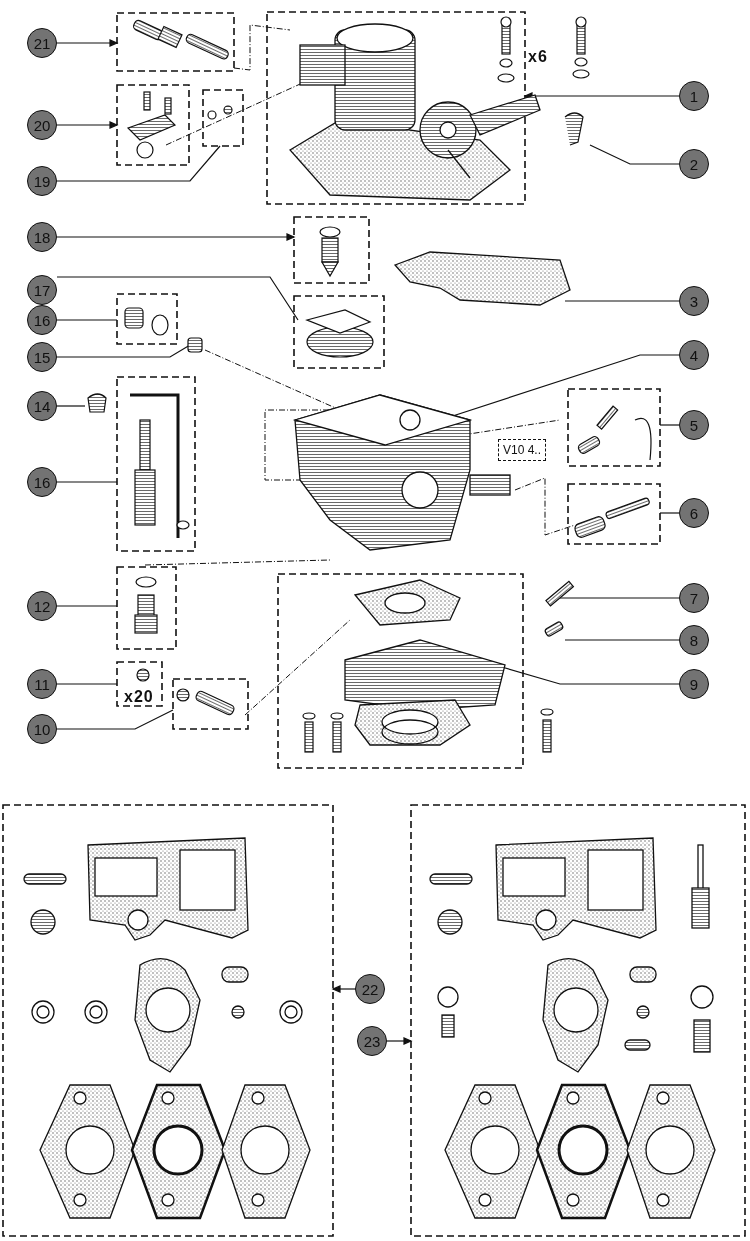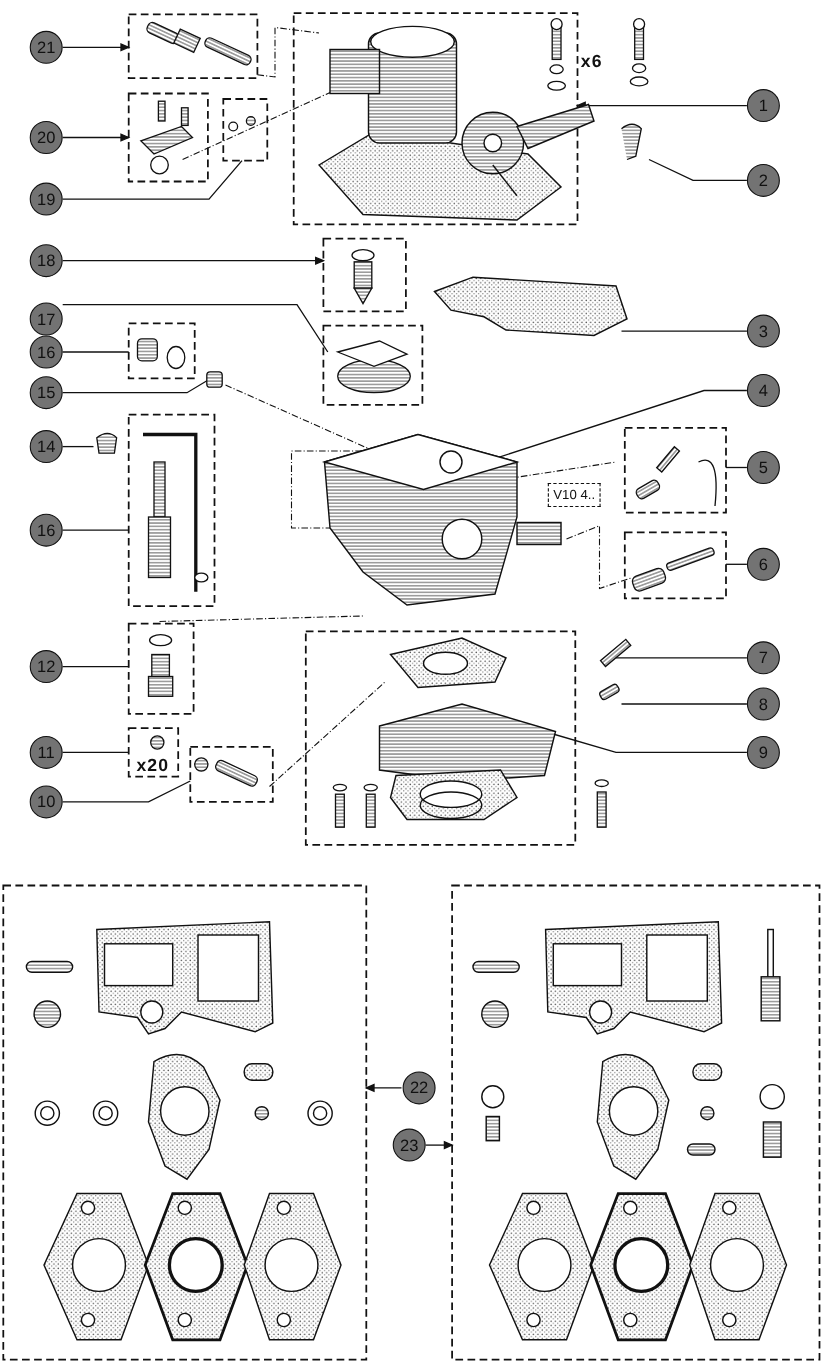--- a/index.html
+++ b/index.html
@@ -322,21 +322,21 @@
 <div class="callout" style="left:679px;top:583px;">
     <span>7</span>
   </div>
 <div class="callout" style="left:679px;top:625px;">
     <span>8</span>
   </div>
 <div class="callout" style="left:679px;top:669px;">
     <span>9</span>
   </div>
 
-<div class="callout" style="left:366px;top:974px;align-items:center;">
+<div class="callout" style="left:355px;top:974px;align-items:center;">
     <span>22</span>
   </div>
 <div class="callout" style="left:357px;top:1026px;">
     <span>23</span>
   </div>
 
 <div class="box-label" style="left:528px;top:48px;">x6</div>
 <div class="box-label" style="left:124px;top:688px;">x20</div>
 <div class="ref-label" style="left:498px;top:439px;">V10 4..</div>
 

